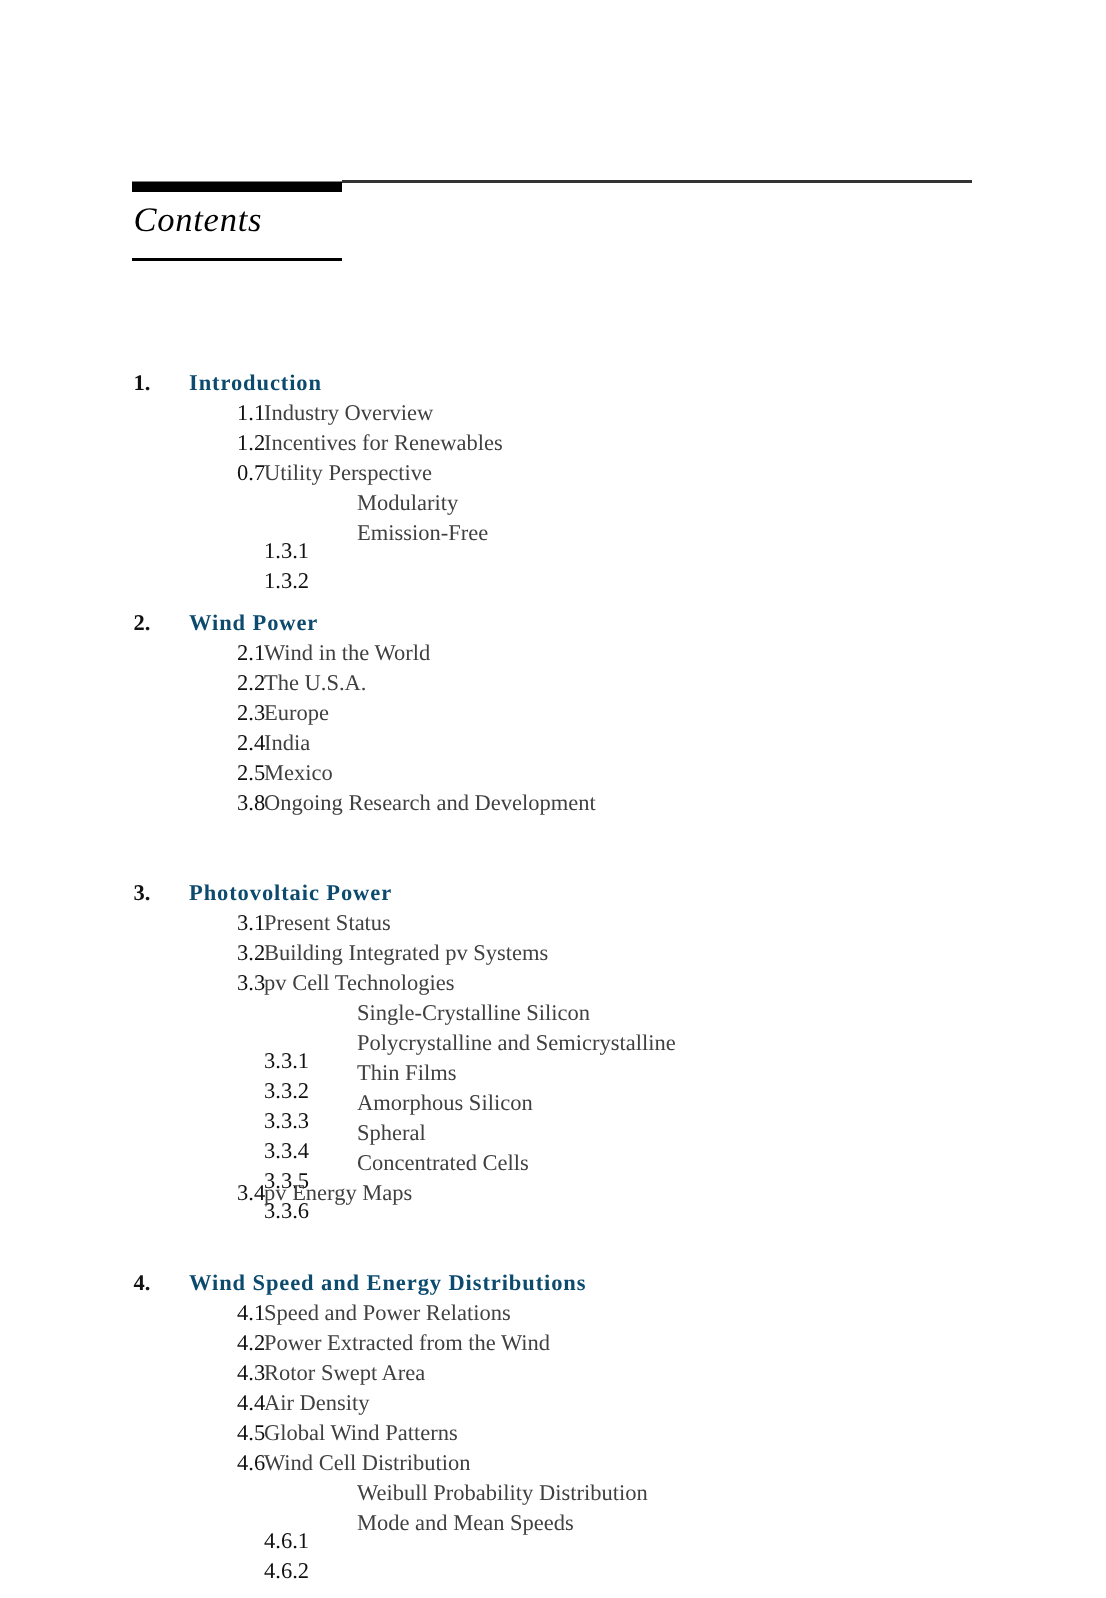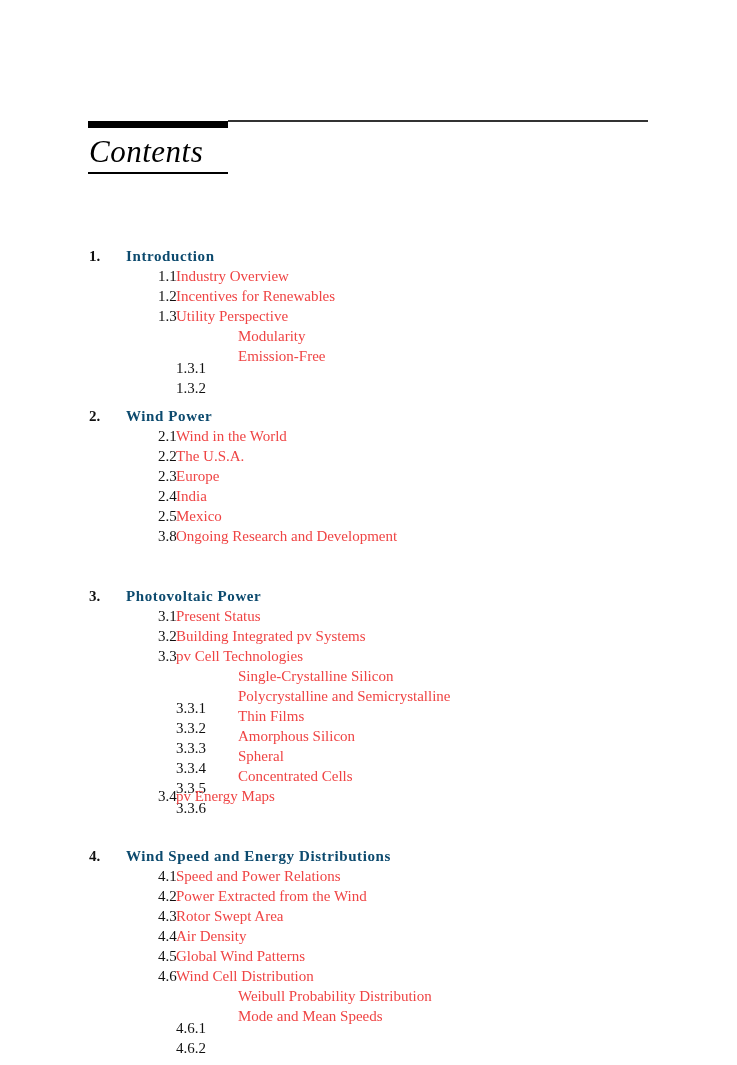--- a/index.html
+++ b/index.html
@@ -1,27 +1,27 @@
 <!DOCTYPE html>
 <html><head>
 <meta charset="utf-8">
 <style>
   html, body { margin:0; padding:0; background:#ffffff; }
   body { width:737px; height:1065px; position:relative; overflow:hidden;
          font-family:"DejaVu Serif", "Liberation Serif", serif; }
   .rule-thick { position:absolute; left:88px; top:121px; width:140px; height:7px; background:#000; }
   .rule-thin { position:absolute; left:228px; top:120px; width:420px; height:2px; background:#333; }
   .title { position:absolute; left:89px; top:134px; font-family:"Liberation Serif", serif;
-           font-style:italic; font-size:31px; color:#000; letter-spacing:0.5px; }
+           font-style:italic; font-size:23px; color:#000; letter-spacing:0.5px; }
   .rule-under { position:absolute; left:88px; top:172px; width:140px; height:1.5px; background:#000; }
   .toc { position:absolute; left:0; top:246px; width:737px; }
   .line { position:absolute; height:20px; line-height:20px; font-size:15px;
           font-family:"Liberation Serif", serif; white-space:nowrap; }
   .num { position:absolute; color:#111; }
-  .txt { position:absolute; color:#ef4444; }
+  .txt { position:absolute; color:#404040; }
   .chap .num { font-weight:bold; left:89px; }
   .chap .txt { font-weight:bold; left:126px; letter-spacing:0.6px; color:#0c4a6e; }
   .sec .num { left:126px;margin-left:32px; }
   .sec .txt { left:176px; }
   .sub .num { left:176px;margin-top:32px; }
   .sub .txt { left:238px; }
 </style>
 </head>
 <body>
 
@@ -38,21 +38,21 @@
   </div>
   <div class="line sec" style="top:20px">
     <span class="num">1.1</span>
     <span class="txt">Industry Overview</span>
   </div>
   <div class="line sec" style="top:40px">
     <span class="num">1.2</span>
     <span class="txt">Incentives for Renewables</span>
   </div>
   <div class="line sec" style="top:60px">
-    <span class="num">1.3</span>
+    <span class="num">0.7</span>
     <span class="txt">Utility Perspective</span>
   </div>
   <div class="line sub" style="top:80px">
     <span class="num">1.3.1</span>
     <span class="txt">Modularity</span>
   </div>
   <div class="line sub" style="top:100px">
     <span class="num">1.3.2</span>
     <span class="txt">Emission-Free</span>
   </div>

